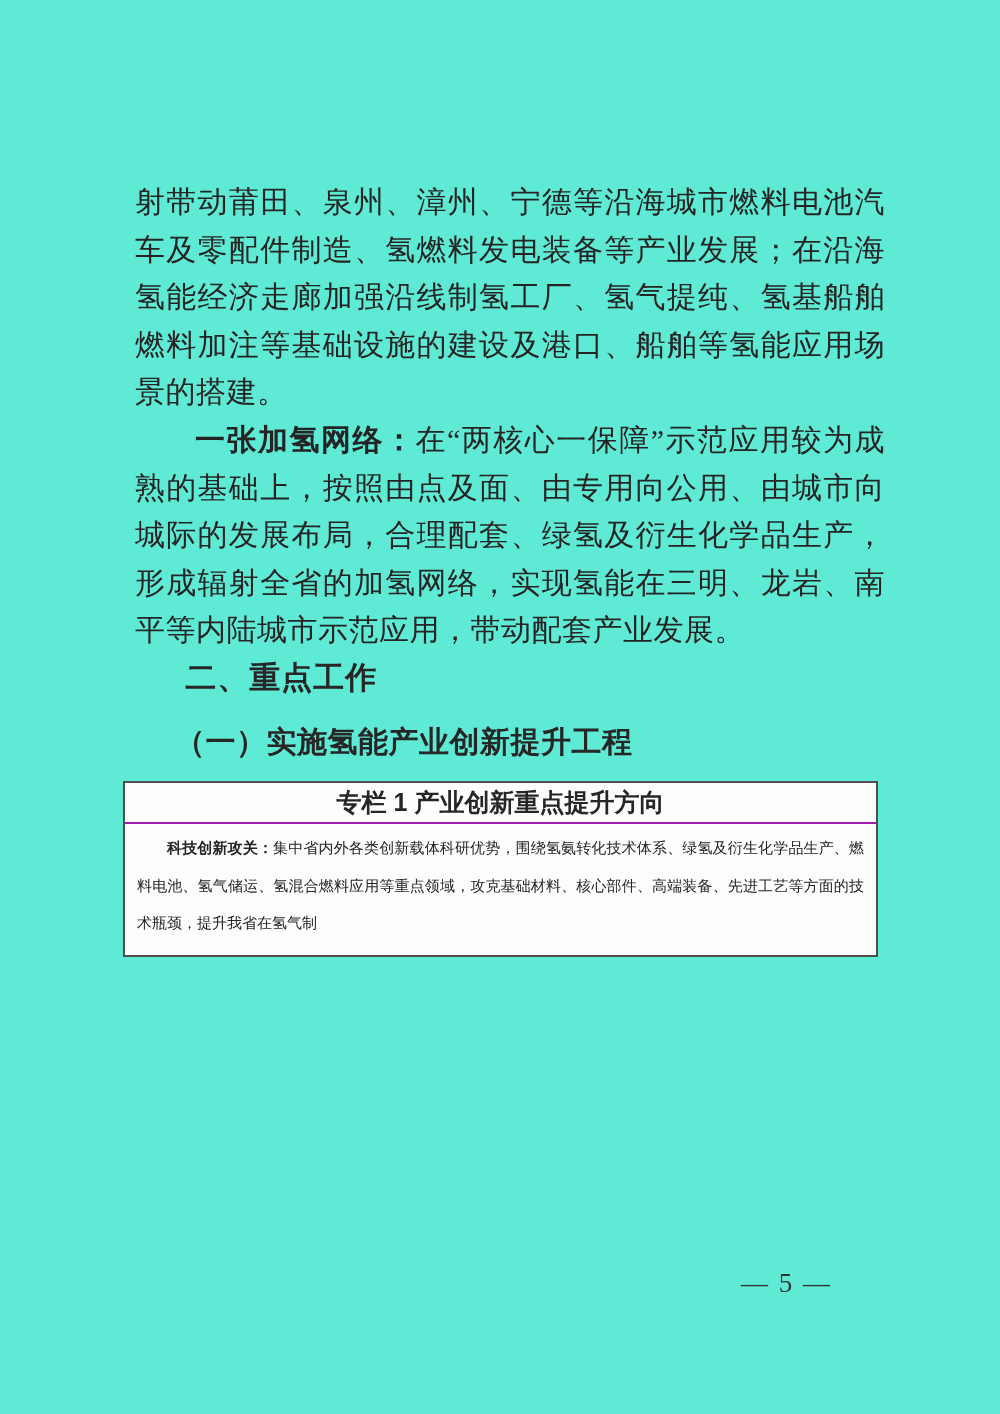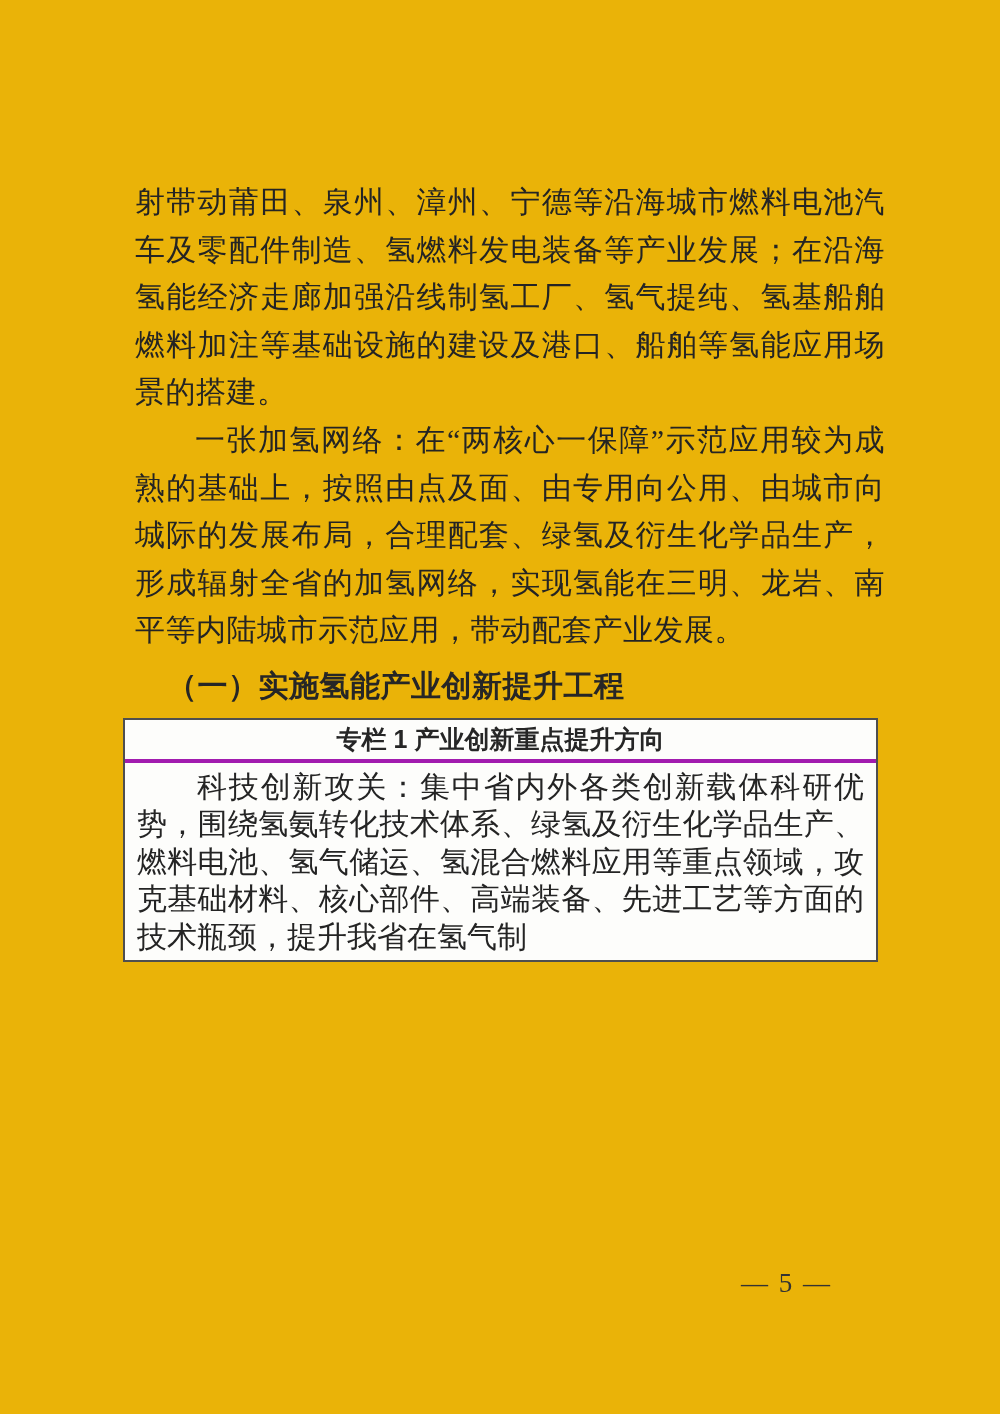--- a/index.html
+++ b/index.html
@@ -5,21 +5,21 @@
   html, body {
     margin: 0;
     padding: 0;
     background: #e8e8e8;
   }
   .page {
     position: relative;
     width: 1000px;
     height: 1414px;
     margin: 0 auto;
-    background: #eab308;
+    background: #5eead4;
     color: #242424;
     overflow: hidden;
   }
   .content {
     position: absolute;
     left: 135px;
     top: 178px;
     width: 750px;
   }
   p.body {
@@ -27,65 +27,65 @@
     font-family: "Liberation Serif", "DejaVu Serif", serif;
     font-size: 30px;
     line-height: 47.6px;
     text-align: justify;
     letter-spacing: 0.5px;
     color: #242424;
   }
   p.indent { text-indent: 2em; }
   .lead-bold {
     font-family: "Liberation Sans", "DejaVu Sans", sans-serif;
-    font-weight: normal;
+    font-weight: bold;
   }
   h2.sec {
     margin: 0;
     font-family: "Liberation Sans", "DejaVu Sans", sans-serif;
     font-weight: bold;
     font-size: 31px;
     line-height: 47.6px;
     text-indent: 1.62em;
     letter-spacing: 1px;
     color: #262626;
   }
   h3.sub {
-    margin: 8px;
+    margin: 16px;
     font-family: "Liberation Serif", "DejaVu Serif", serif;
     font-weight: bold;
     font-size: 30px;
     line-height: 47.6px;
     text-indent: 0.8em;
     letter-spacing: 0.5px;
     color: #262626;
   }
   .column-box {
     margin-top: 4px;
     margin-left: -12px;
     width: 755px;
     border: 2px solid #4f4f4f;
     background: #fdfdfb;
     box-sizing: border-box;
   }
   .column-box .box-title {
     height: 39px;
-    border-bottom: 4px solid #a21caf;
+    border-bottom: 2px solid #a21caf;
     display: flex;
     align-items: center;
     justify-content: center;
     font-family: "Liberation Sans", "DejaVu Sans", sans-serif;
     font-weight: bold;
     font-size: 25px;
     color: #262626;
   }
   .column-box .box-body {
-    padding: 5px 12px 5px 12px;
+    padding: 5px 12px 12px 12px;
     font-family: "Liberation Serif", "DejaVu Serif", serif;
-    font-size: 30px;
+    font-size: 15px;
     line-height: 37.5px;
     text-align: justify;
     text-indent: 2em;
     color: #242424;
   }
   .footer {
     position: absolute;
     top: 1268px;
     right: 168px;
     font-family: "Liberation Serif", "DejaVu Serif", serif;
@@ -99,20 +99,21 @@
 
 <div class="page">
   <div class="content">
 
     <p class="body">射带动莆田、泉州、漳州、宁德等沿海城市燃料电池汽车及零配件制造、氢燃料发电装备等产业发展；在沿海氢能经济走廊加强沿线制氢工厂、氢气提纯、氢基船舶燃料加注等基础设施的建设及港口、船舶等氢能应用场景的搭建。</p>
 
     <p class="body indent">
       <span class="lead-bold">一张加氢网络：</span><span>在“两核心一保障”示范应用较为成熟的基础上，按照由点及面、由专用向公用、由城市向城际的发展布局，合理配套、绿氢及衍生化学品生产，形成辐射全省的加氢网络，实现氢能在三明、龙岩、南平等内陆城市示范应用，带动配套产业发展。</span>
     </p>
 
+    <h2 class="sec">二、重点工作</h2>
 
     <h3 class="sub">（一）实施氢能产业创新提升工程</h3>
 
 
     <div class="column-box">
       <div class="box-title">专栏 1 产业创新重点提升方向</div>
       <div class="box-body">
         <span class="lead-bold">科技创新攻关：</span><span>集中省内外各类创新载体科研优势，围绕氢氨转化技术体系、绿氢及衍生化学品生产、燃料电池、氢气储运、氢混合燃料应用等重点领域，攻克基础材料、核心部件、高端装备、先进工艺等方面的技术瓶颈，提升我省在氢气制</span>
       </div>
     </div>

